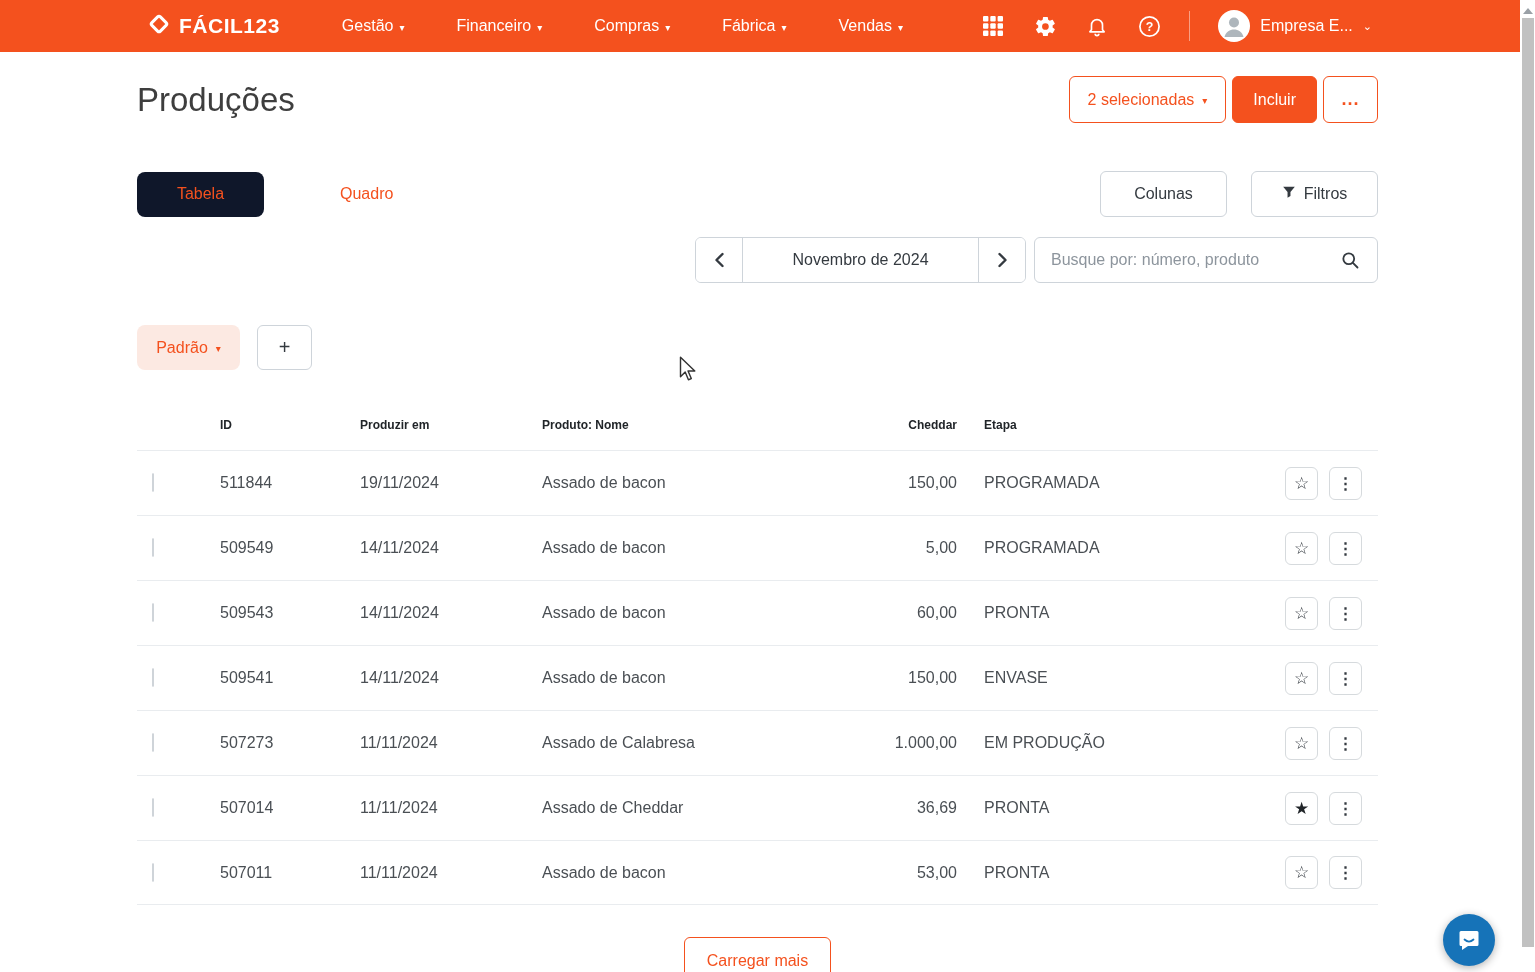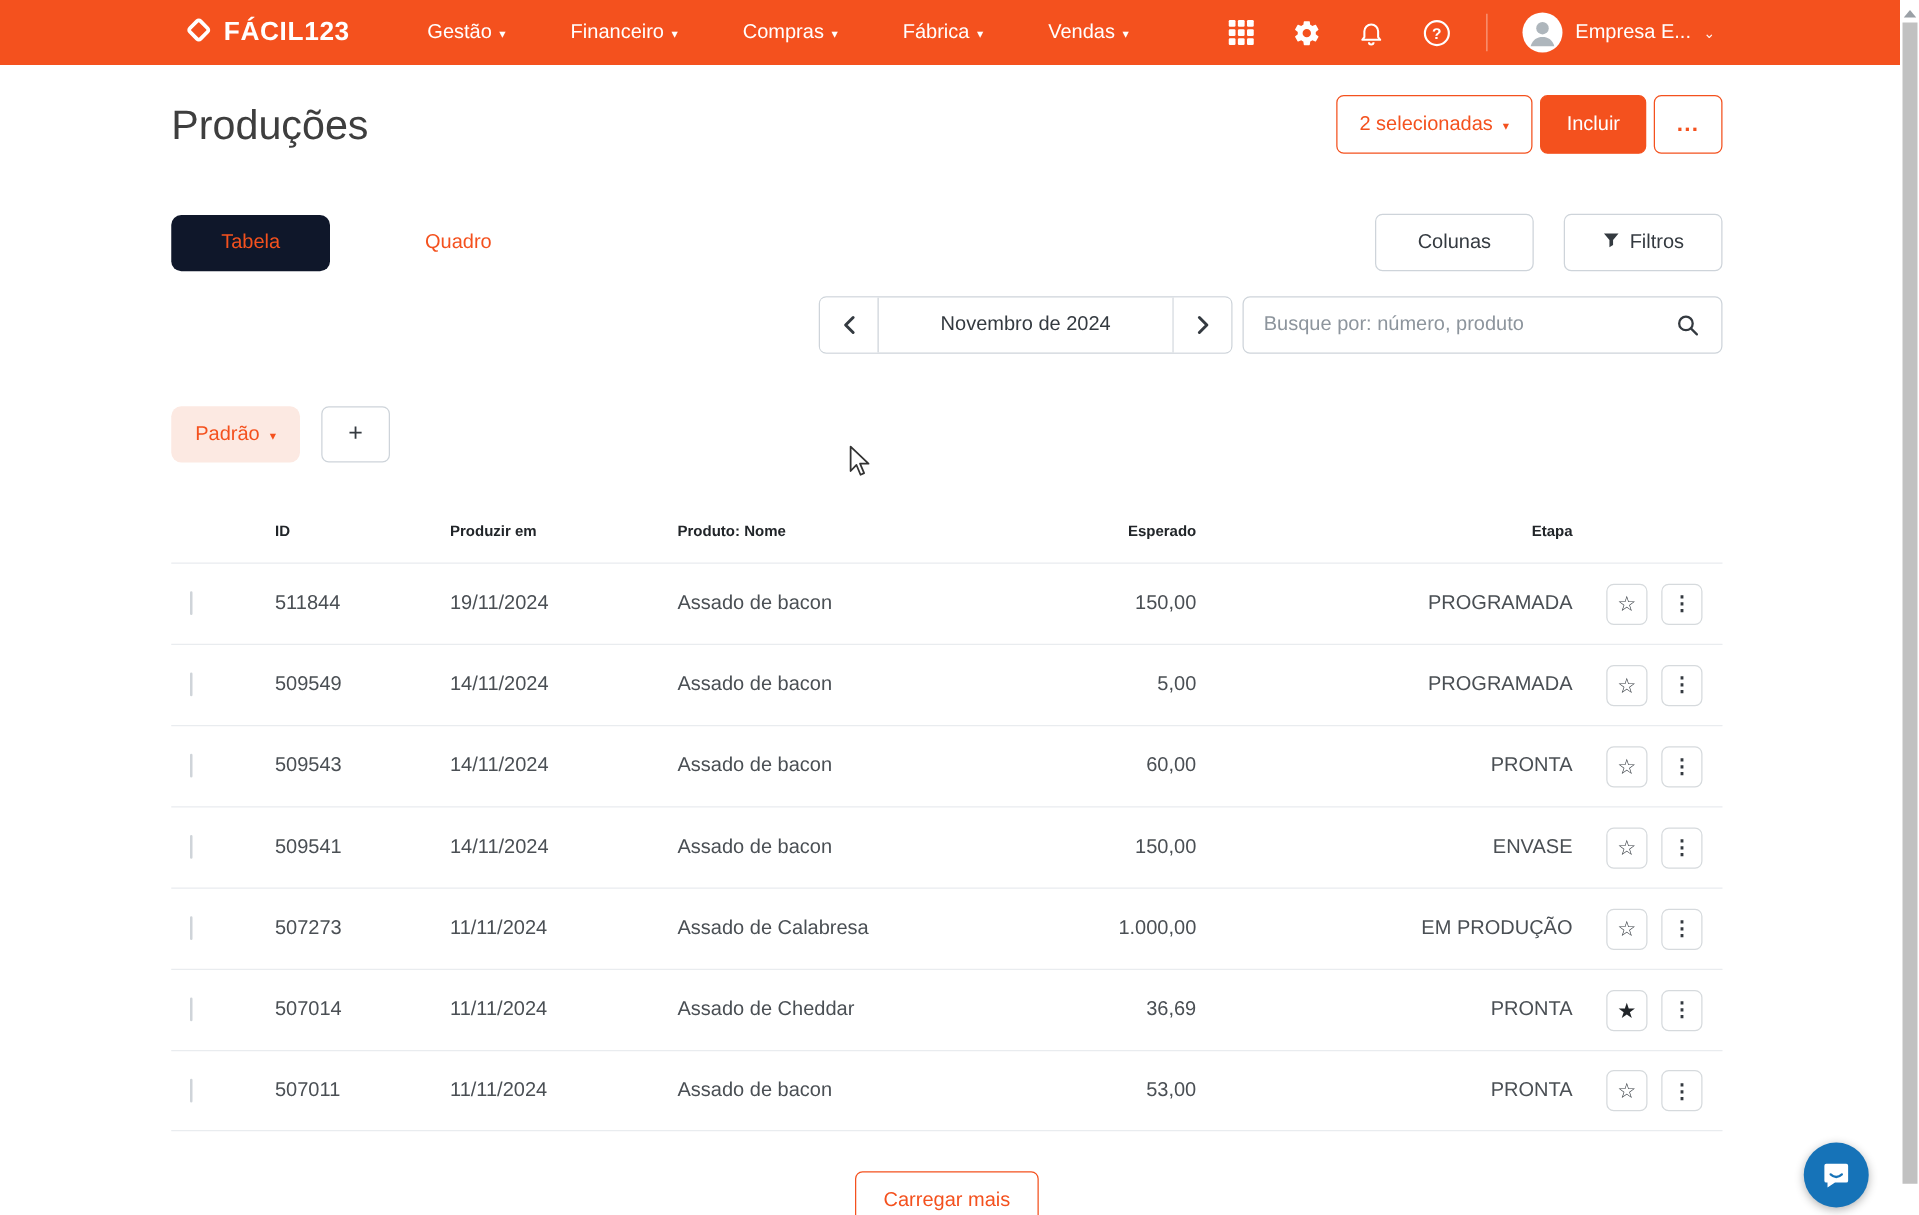--- a/index.html
+++ b/index.html
@@ -45,21 +45,21 @@
   .table-ctrls { display:flex; gap:24px; }
   .btn-neutral { border:1px solid #ced4da; color:#343a40; height:46px; width:127px;
     display:flex; align-items:center; justify-content:center; gap:8px; }
 
   .date-row { margin-top:20px; height:46px; display:flex; justify-content:flex-end; gap:8px; }
   .month-group { display:flex; height:46px; border:1px solid #ced4da; border-radius:6px; overflow:hidden; }
   .month-nav-btn { width:46px; background:#fff; border:none; cursor:pointer;
     display:flex; align-items:center; justify-content:center; }
   .month-label { width:237px; border-left:1px solid #ced4da; border-right:1px solid #ced4da;
     display:flex; align-items:center; justify-content:center; font-size:16px; color:#343a40; cursor:pointer; }
-  .search-wrap { width:384px; height:46px; border:1px solid #ced4da; border-radius:6px;
+  .search-wrap { width:344px; height:46px; border:1px solid #ced4da; border-radius:6px;
     display:flex; align-items:center; background:#fff; }
   .search-input { flex:1; border:none; outline:none; font-family:inherit; font-size:16px;
     padding:0 16px; color:#495057; background:transparent; }
   .search-input::placeholder { color:#8d959d; }
   .search-btn { width:54px; height:44px; border:none; background:transparent; cursor:pointer;
     display:flex; align-items:center; justify-content:center; }
 
   .preset-row { margin-top:42px; display:flex; gap:17px; }
   .btn-preset { background:#FCE9E2; border:none; border-radius:8px; color:#F4511E; height:45px; width:103px;
     display:flex; align-items:center; justify-content:center; gap:8px; }
@@ -67,21 +67,21 @@
     font-size:20px; display:flex; align-items:center; justify-content:center; }
 
   
   .table { margin-top:30px; }
   .t-row { display:grid; grid-template-columns:68px 140px 182px 290px 125px 1fr 120px;
     align-items:center; padding-left:15px; }
   .t-head { height:50px; font-weight:bold; color:#212529; font-size:12px; }
   .t-body .t-row { height:65px; border-top:1px solid #e9ecef; font-size:16px; color:#4a4f54; }
   .t-body .t-row:last-child { border-bottom:1px solid #e9ecef; }
   .col-esperado { text-align:right; }
-  .col-etapa { padding-left:27px;text-align:right; }
+  .col-etapa { padding-left:27px; }
   .checkbox { width:17px; height:17px; border:1px solid #cfd4d9; border-radius:4px; background:#fff; cursor:pointer; }
   .row-actions { display:flex; gap:11px; justify-content:flex-end; padding-right:16px; }
   .icon-btn { width:33px; height:33px; border:1px solid #d6dadd; border-radius:6px; background:#fff;
     color:#343a40; font-size:17px; display:flex; align-items:center; justify-content:center; cursor:pointer; }
   .icon-btn.filled { color:#212529; }
   .dots { font-weight:bold; font-size:16px; }
 
   .load-more-row { display:flex; justify-content:center; margin-top:32px; }
   .btn-load-more { border:1px solid #F4511E; color:#F4511E; height:48px; padding:0 22px;
     display:flex; align-items:center; }
@@ -246,21 +246,21 @@
       <span>+</span>
     </button>
   </div>
 
   <div class="table">
     <div class="t-row t-head">
       <span></span>
       <span>ID</span>
       <span>Produzir em</span>
       <span>Produto: Nome</span>
-      <span class="col-esperado">Esperado</span>
+      <span class="col-esperado">Cheddar</span>
       <span class="col-etapa">Etapa</span>
       <span></span>
     </div>
     <div class="t-body">
     <div class="t-row">
       <span><span class="checkbox"></span></span>
       <span>511844</span>
       <span>19/11/2024</span>
       <span>Assado de bacon</span>
       <span class="col-esperado">150,00</span>

